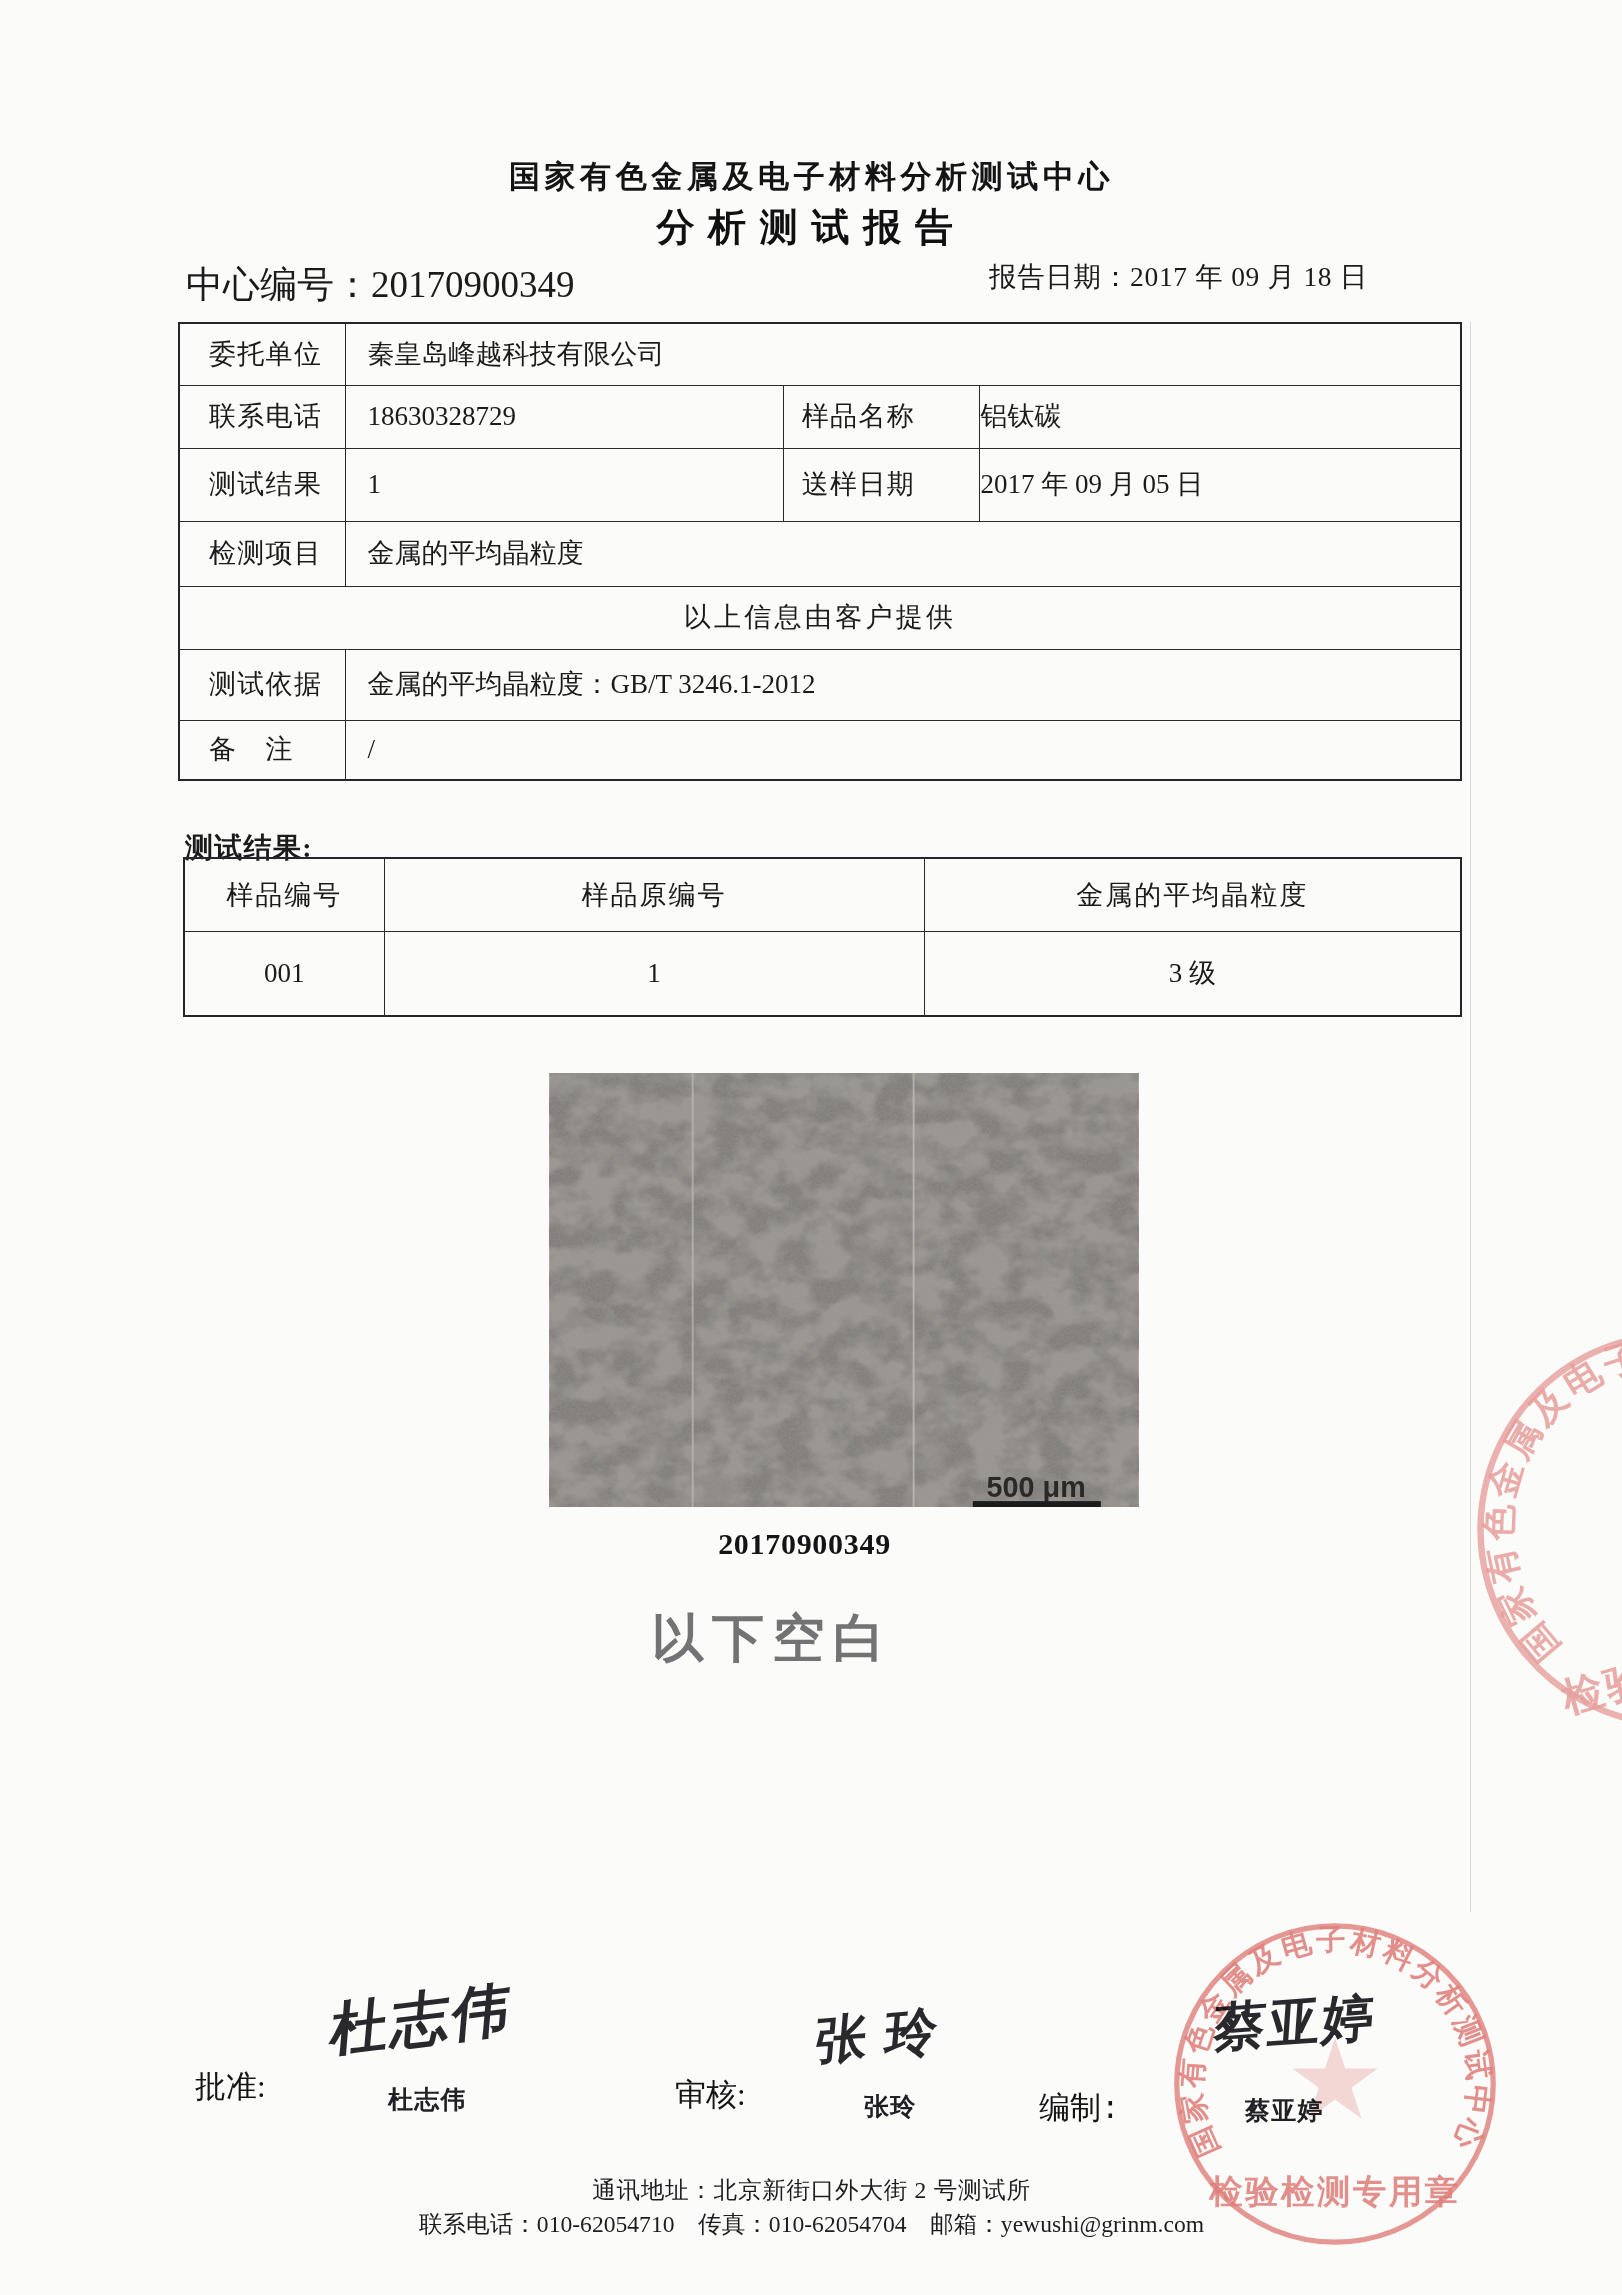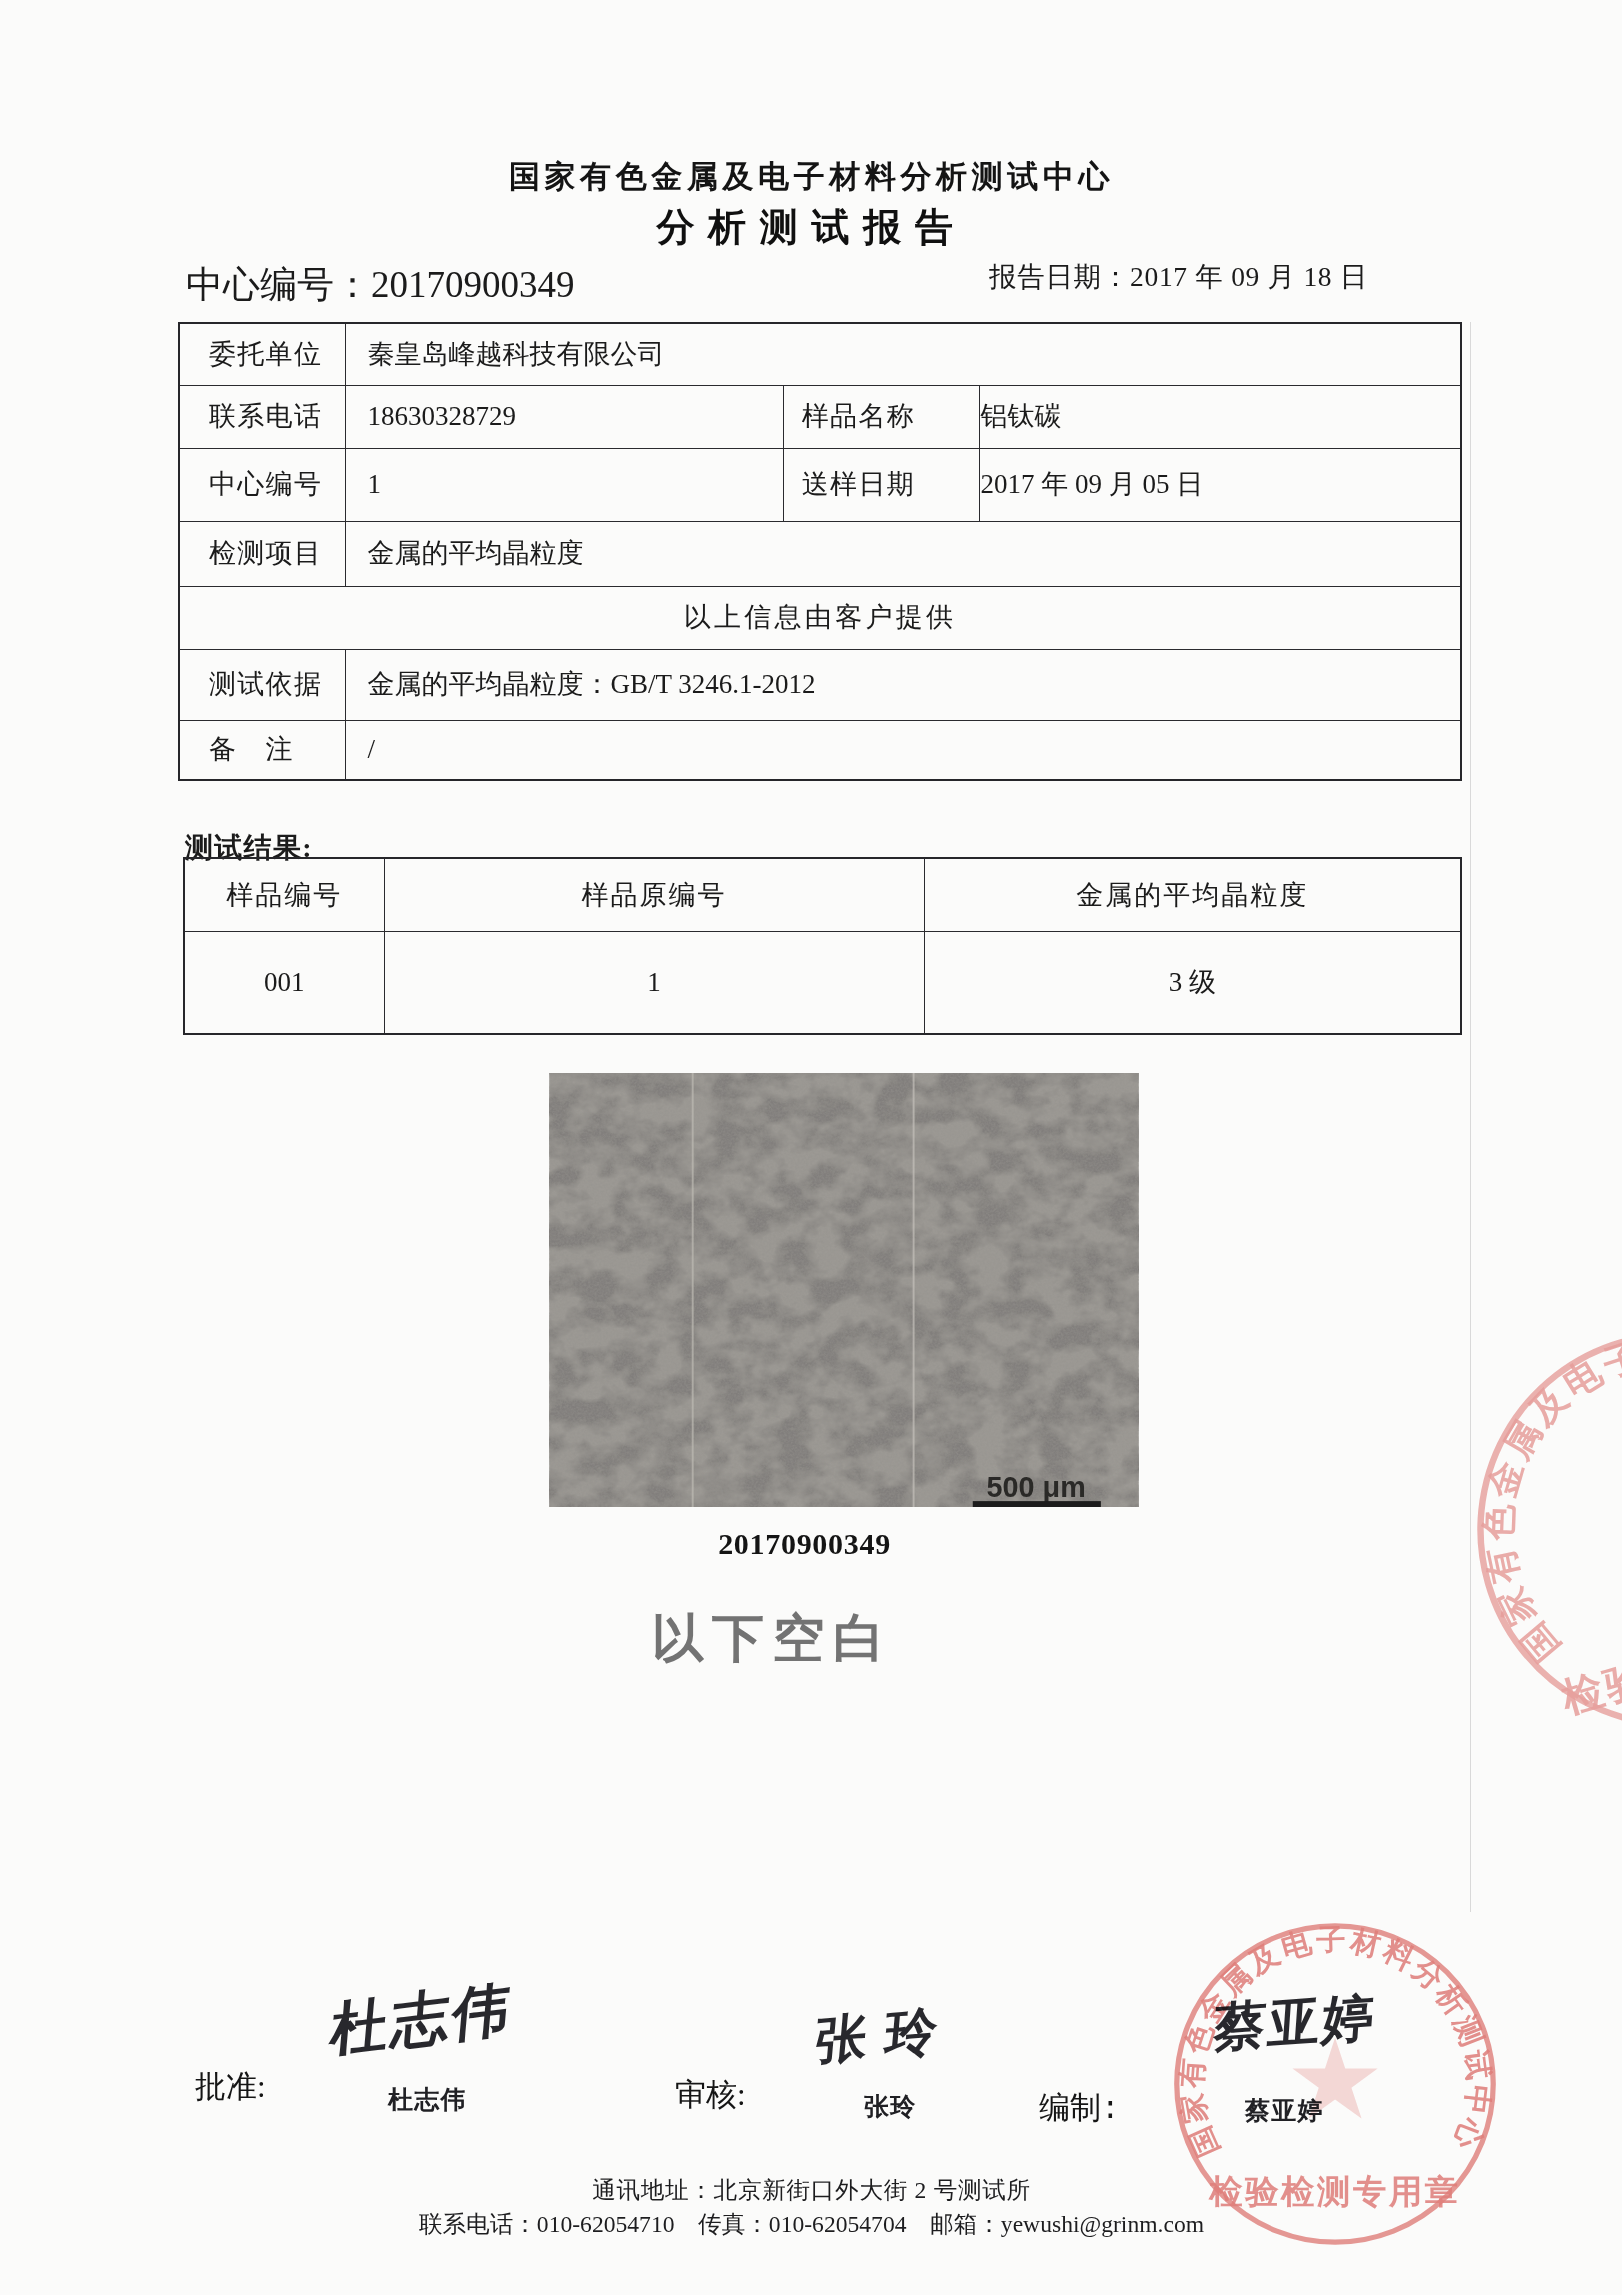--- a/index.html
+++ b/index.html
@@ -52,21 +52,21 @@
   .val4{font-family:Liberation Serif, serif;}
   .notice-cell{text-align:center;letter-spacing:3.3px;}
   
   .results-label{position:absolute;left:185px;top:813px;font-size:28px;font-weight:700;letter-spacing:1.3px;margin-top:16px;}
   .results-table{
     position:absolute;left:183px;top:857px;width:1276px;
     font-size:27px;border:2px solid #26262a;
   }
   .results-table td{border:1.3px solid #2a2a2e;text-align:center;vertical-align:middle;}
   .results-table tr:nth-child(1){height:73px;}
-  .results-table tr:nth-child(2){height:103px;}
+  .results-table tr:nth-child(2){height:85px;}
   .results-table .hd{letter-spacing:2px;}
   
   .micro-wrap{position:absolute;left:549px;top:1073px;width:590px;height:384px;}
   .fig-caption{
     position:absolute;left:497px;top:1527px;width:615px;
     text-align:center;font-size:30px;font-weight:700;letter-spacing:0.7px;color:#141414;
   }
   .blank-note{
     position:absolute;left:550px;top:1604px;width:445px;
     text-align:center;font-size:52px;font-weight:600;letter-spacing:8.5px;color:#737373;
@@ -122,21 +122,21 @@
       <td class="lbl1">委托单位</td>
       <td class="val2" colspan="3">秦皇岛峰越科技有限公司</td>
     </tr>
     <tr>
       <td class="lbl1">联系电话</td>
       <td class="val2">18630328729</td>
       <td class="lbl3">样品名称</td>
       <td class="val4">铝钛碳</td>
     </tr>
     <tr>
-      <td class="lbl1">中心编号</td>
+      <td class="lbl1">测试结果</td>
       <td class="val2">1</td>
       <td class="lbl3">送样日期</td>
       <td class="val4">2017 年 09 月 05 日</td>
     </tr>
     <tr>
       <td class="lbl1">检测项目</td>
       <td class="val2" colspan="3">金属的平均晶粒度</td>
     </tr>
     <tr>
       <td class="notice-cell" colspan="4">以上信息由客户提供</td>

